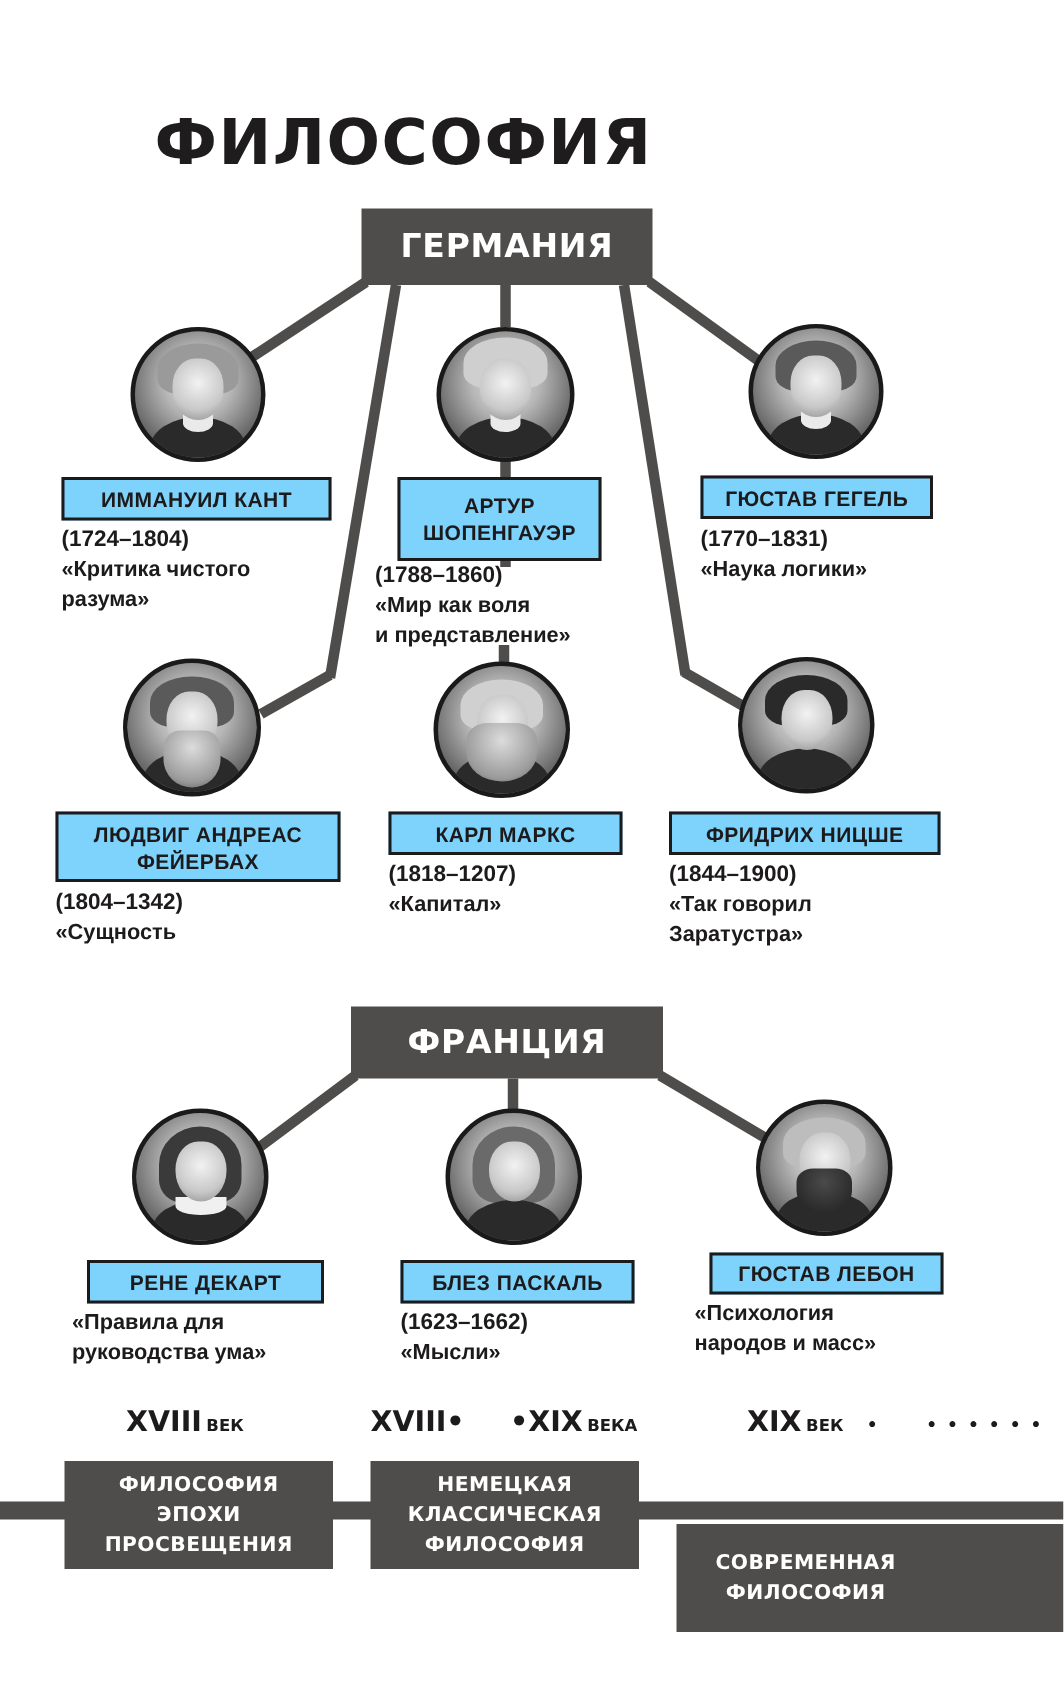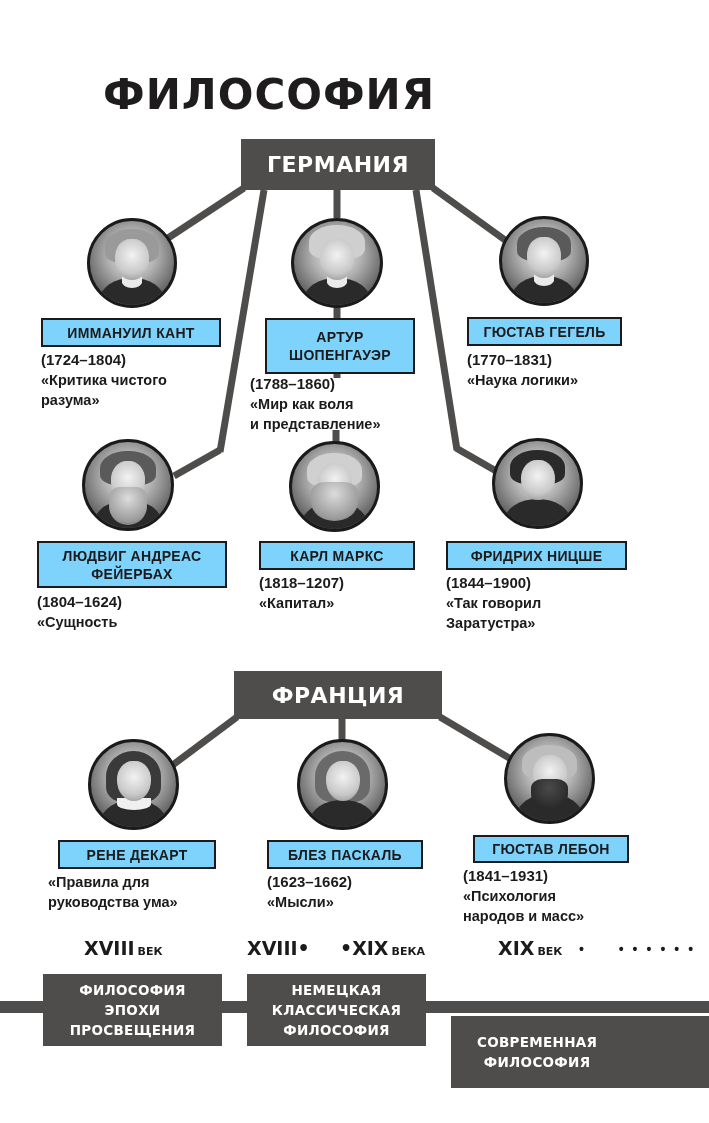--- a/index.html
+++ b/index.html
@@ -80,21 +80,21 @@
   <div>«Критика чистого</div>
   <div>разума»</div>
 </div>
 
 <div class="portrait" style="left:291px;top:218px;width:92px;height:90px;">
   <div class="hair" style="background:#cfcfcf;top:5%;"></div>
     <div class="coat"></div>
     <div class="collar"></div>
     <div class="face"></div>
 </div>
-<div class="namebox" style="left:265px;top:318px;width:150px;height:56px;">
+<div class="namebox" style="left:265px;top:318px;width:136px;height:56px;">
   <span>АРТУР</span>
   <span>ШОПЕНГАУЭР</span>
 </div>
 <div class="info" style="left:250px;top:374px;width:176px;">
   <div class="years">(1788–1860)</div>
   <div>«Мир как воля</div>
   <div>и представление»</div>
 </div>
 
 <div class="portrait" style="left:499px;top:216px;width:90px;height:90px;">
@@ -115,21 +115,21 @@
   <div class="hair"></div>
     <div class="coat"></div>
     <div class="face"></div>
     <div class="beard" style="top:52%;height:44%;"></div>
 </div>
 <div class="namebox" style="left:37px;top:541px;width:190px;height:47px;">
   <span>ЛЮДВИГ АНДРЕАС</span>
   <span>ФЕЙЕРБАХ</span>
 </div>
 <div class="info" style="left:37px;top:592px;width:190px;">
-  <div class="years">(1804–1624)</div>
+  <div class="years">(1804–1342)</div>
   <div>«Сущность</div>
 </div>
 
 <div class="portrait" style="left:289px;top:441px;width:91px;height:91px;">
   <div class="hair" style="background:#d0d0d0;"></div>
     <div class="coat"></div>
     <div class="face"></div>
     <div class="beard" style="left:22%;width:56%;top:45%;height:45%;"></div>
 </div>
 <div class="namebox" style="left:259px;top:541px;width:156px;height:29px;">
@@ -186,21 +186,20 @@
 <div class="portrait" style="left:504px;top:733px;width:91px;height:91px;">
   <div class="hair" style="background:#bdbdbd;"></div>
     <div class="coat"></div>
     <div class="face"></div>
     <div class="beard" style="background:radial-gradient(circle at 50% 30%, #4a4a4a 0%, #1e1e1e 100%);"></div>
 </div>
 <div class="namebox" style="left:473px;top:835px;width:156px;height:28px;">
   <span>ГЮСТАВ ЛЕБОН</span>
 </div>
 <div class="info" style="left:463px;top:866px;width:176px;">
-  <div class="years">(1841–1931)</div>
   <div>«Психология</div>
   <div>народов и масс»</div>
 </div>
 
 <div class="century" style="left:84px;top:937px;">
   <span>XVIII</span><small>ВЕК</small>
 </div>
 <div class="century" style="left:247px;top:937px;">
   <span>XVIII•</span>
 </div>

